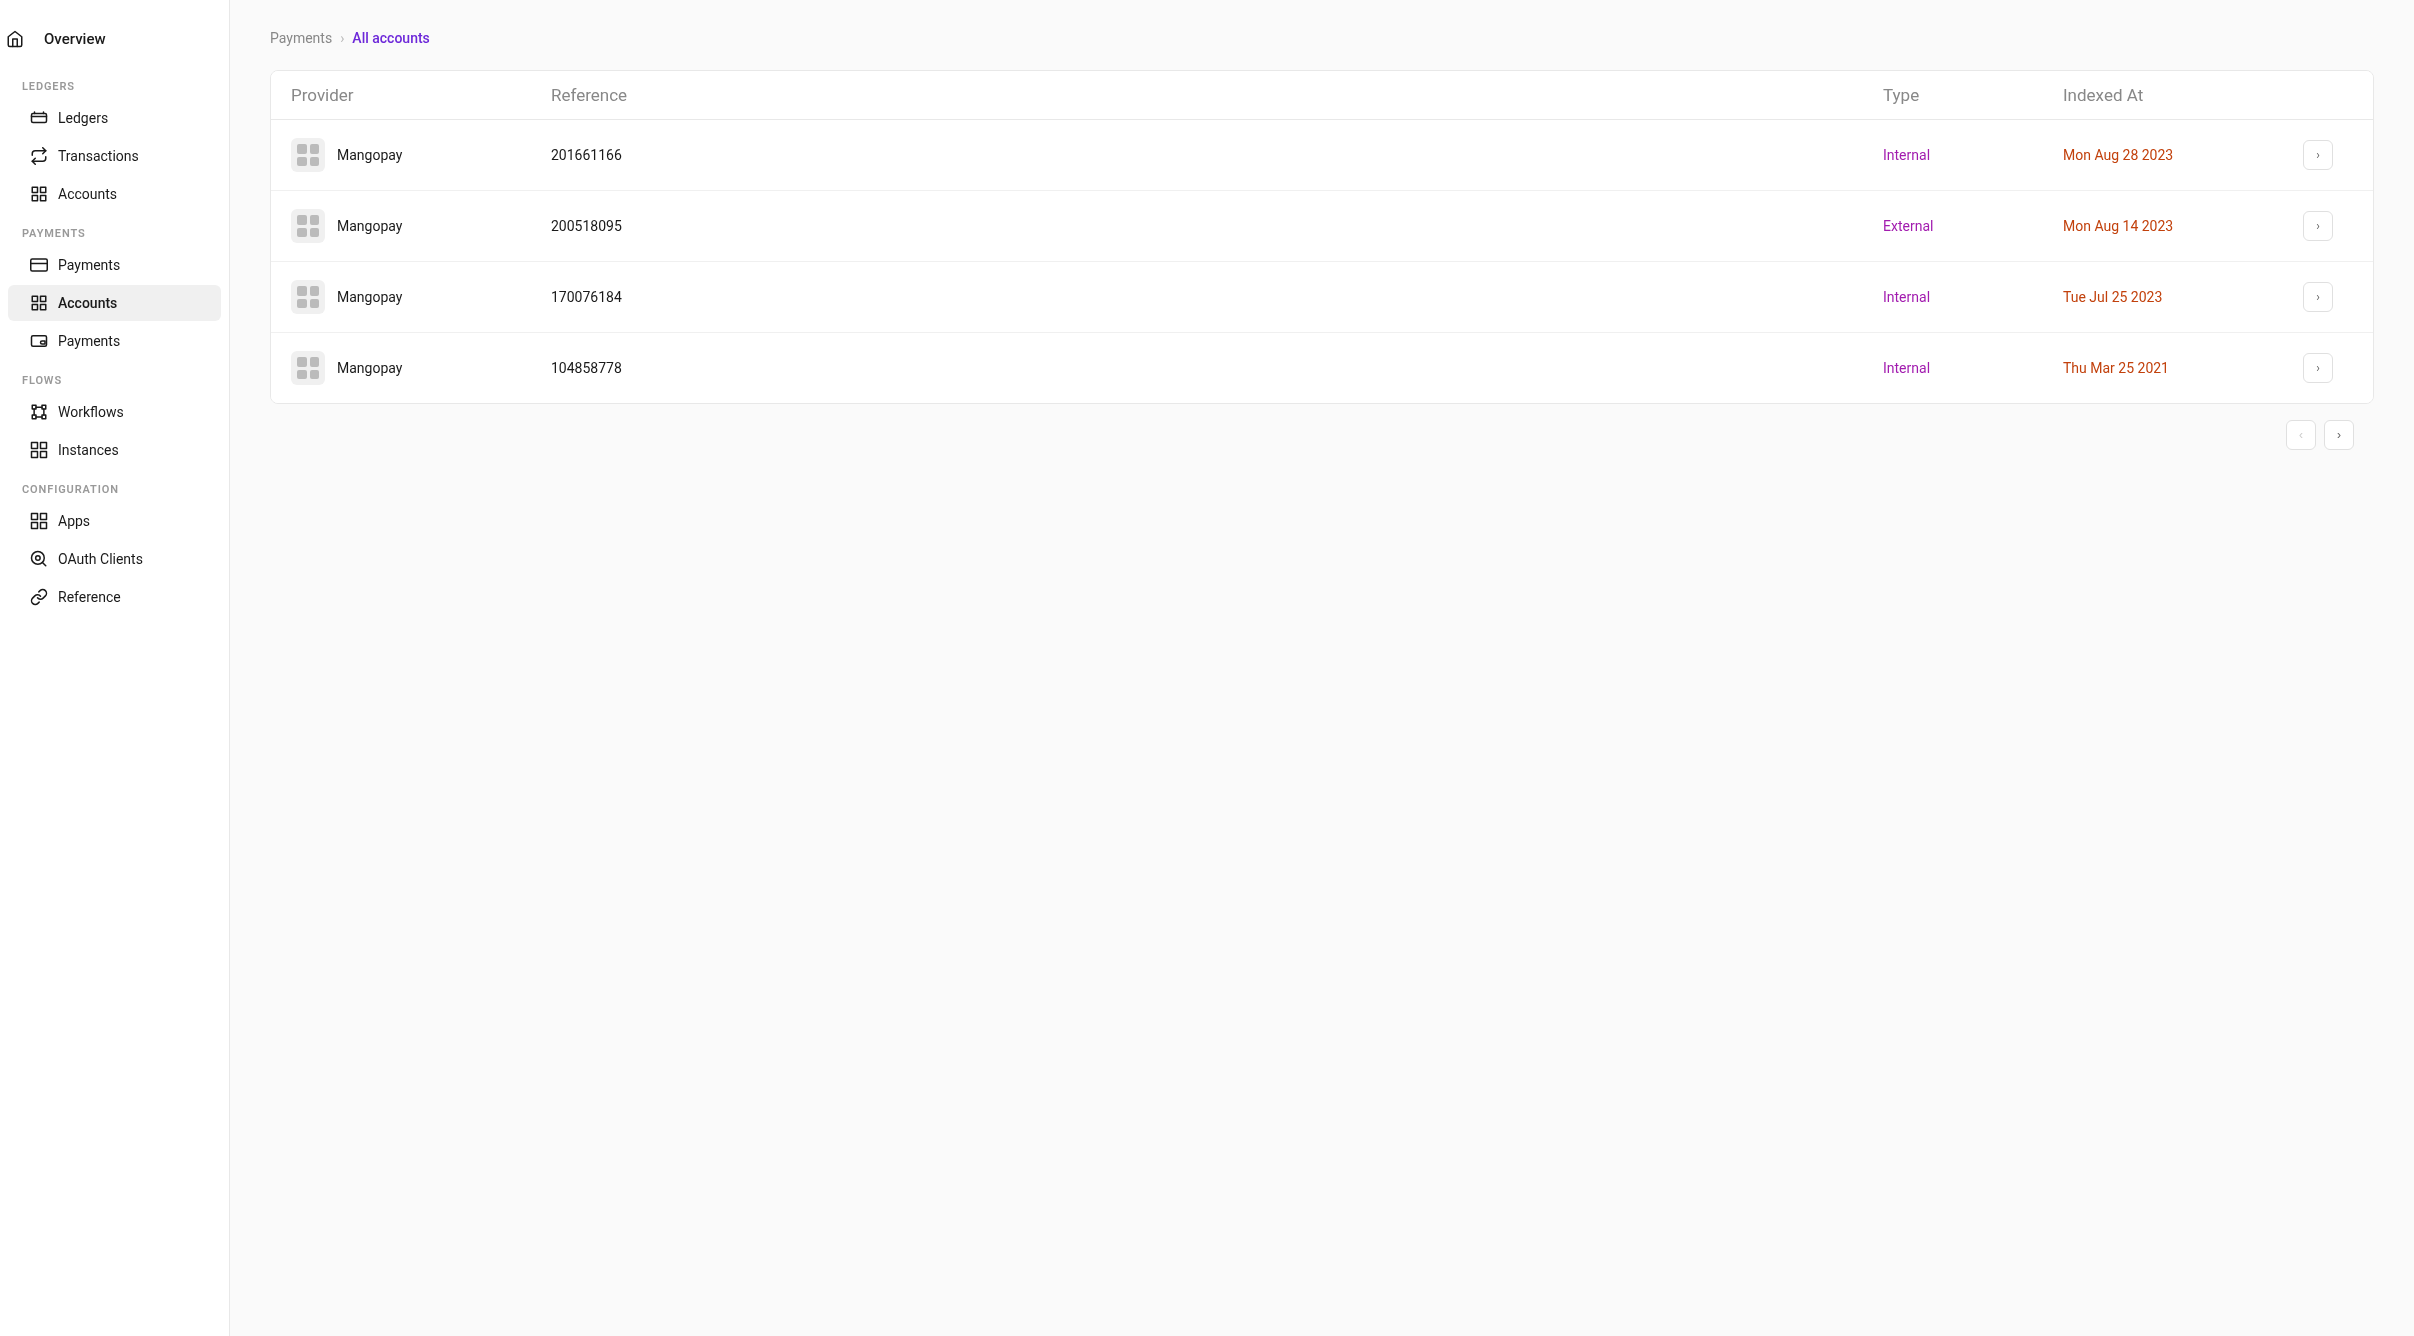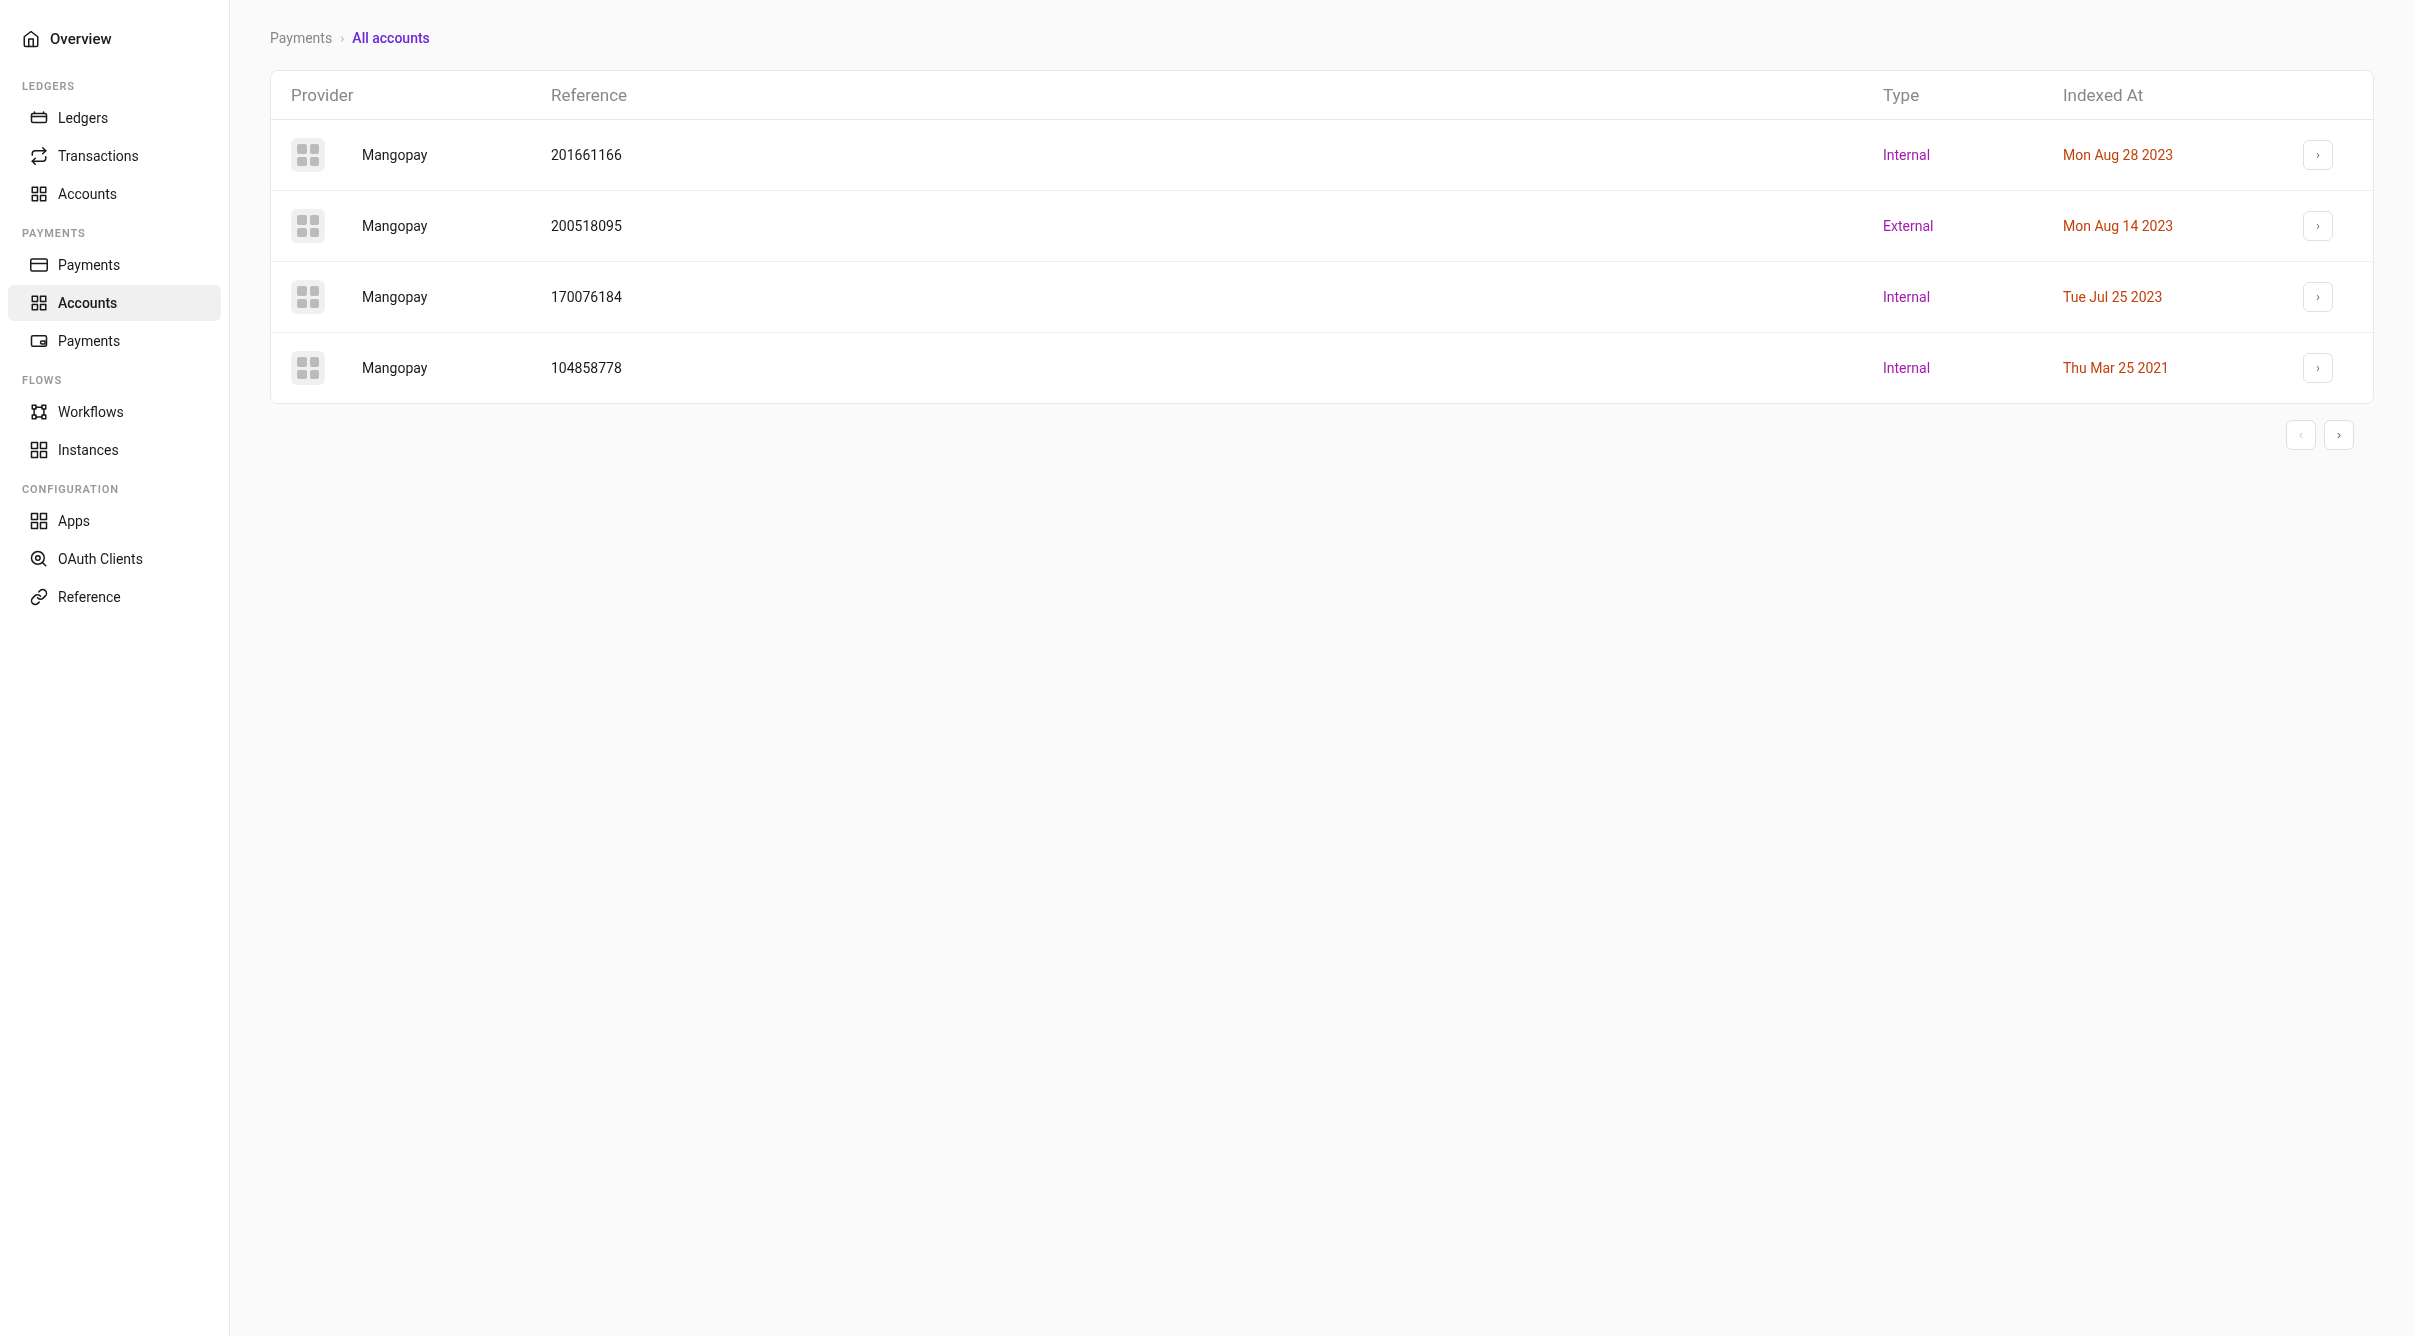--- a/index.html
+++ b/index.html
@@ -19,22 +19,22 @@
       background: #fff;
       border-right: 1px solid #e8e8e8;
       display: flex;
       flex-direction: column;
       padding: 20px 0;
       overflow-y: auto;
     }
 
     .sidebar-overview {
       display: flex;
-      gap: 10px;
-      padding: 10px 22px 18px;
+      gap: 20px;
+      padding: 10px 6px 18px;
       font-size: 15px;
       font-weight: 500;
       cursor: pointer;
       color: #1a1a1a;
     }
 
     .sidebar-section-label {
       font-size: 11px;
       font-weight: 600;
       color: #999;
@@ -138,21 +138,20 @@
       padding: 6px;
     }
     .provider-icon-dot {
       background: #bbb;
       border-radius: 2px;
     }
 
     .provider-name {
       font-size: 14px;
       color: #1a1a1a;
-      margin-left: 25px;
     }
 
     .reference-cell {
       font-size: 14px;
       color: #1a1a1a;
     }
 
     .type-cell {
       font-size: 14px;
       color: #a21caf;

